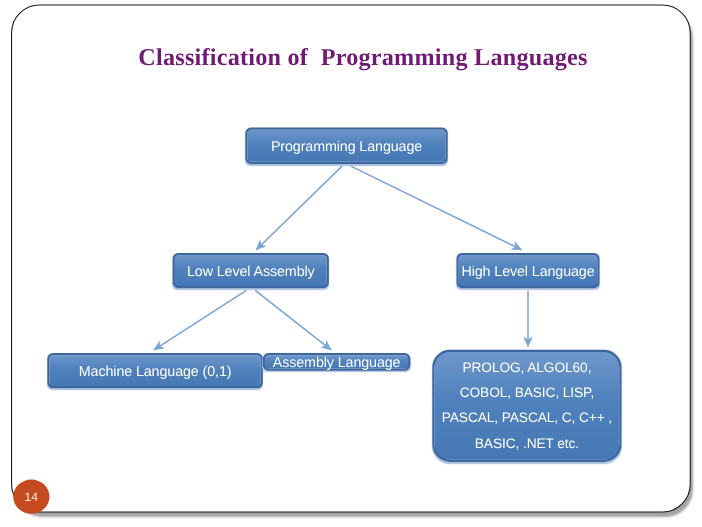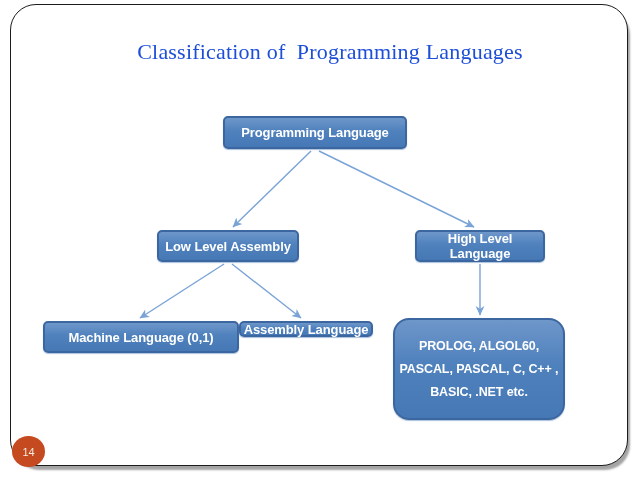--- a/index.html
+++ b/index.html
@@ -27,35 +27,35 @@
     background: #ffffff;
     box-shadow: 3px 5px 2px -1px rgba(115,115,115,0.65);
   }
   .title {
     position: absolute;
     left: 40px;
     top: 34px;
     width: 558px;
     text-align: center;
     font-family: "Liberation Serif", serif;
-    font-weight: normal;
+    font-weight: bold;
     font-size: 22px;
-    color: #1d4ed8;
+    color: #701a75;
     white-space: pre-wrap;
     letter-spacing: 0.2px;
   }
   .node {
     position: absolute;
     box-sizing: border-box;
     background: linear-gradient(180deg, #6e97ca 0%, #4f81bd 45%, #4678b5 100%);
     border: 2px solid #3c66a0;
     border-radius: 5px;
     color: #ffffff;
     font-size: 13px;
-    font-weight: 700;
+    font-weight: 400;
     letter-spacing: -0.1px;
     display: flex;
     align-items: center;
     justify-content: center;
     text-align: center;
     box-shadow: 0 1px 1px rgba(160,185,215,0.9);
   }
   .node-root     { left: 212px; top: 111px; width: 184px; height: 33px; }
   .node-low      { left: 146px; top: 225px; width: 142px; height: 32px; }
   .node-high     { left: 404px; top: 225px; width: 130px; height: 32px; }
@@ -116,20 +116,21 @@
     <div class="node node-low">Low Level Assembly</div>
 
     <div class="node node-high">High Level Language</div>
 
     <div class="node node-machine">Machine Language (0,1)</div>
 
     <div class="node node-assembly">Assembly Language</div>
 
     <div class="node node-examples">
       <span>PROLOG, ALGOL60,</span>
+      <span>COBOL, BASIC, LISP,</span>
       <span>PASCAL, PASCAL, C, C++ ,</span>
       <span>BASIC, .NET etc.</span>
     </div>
 
   </div>
 
   <div class="page-badge">
     <span>14</span>
   </div>
 </div>

